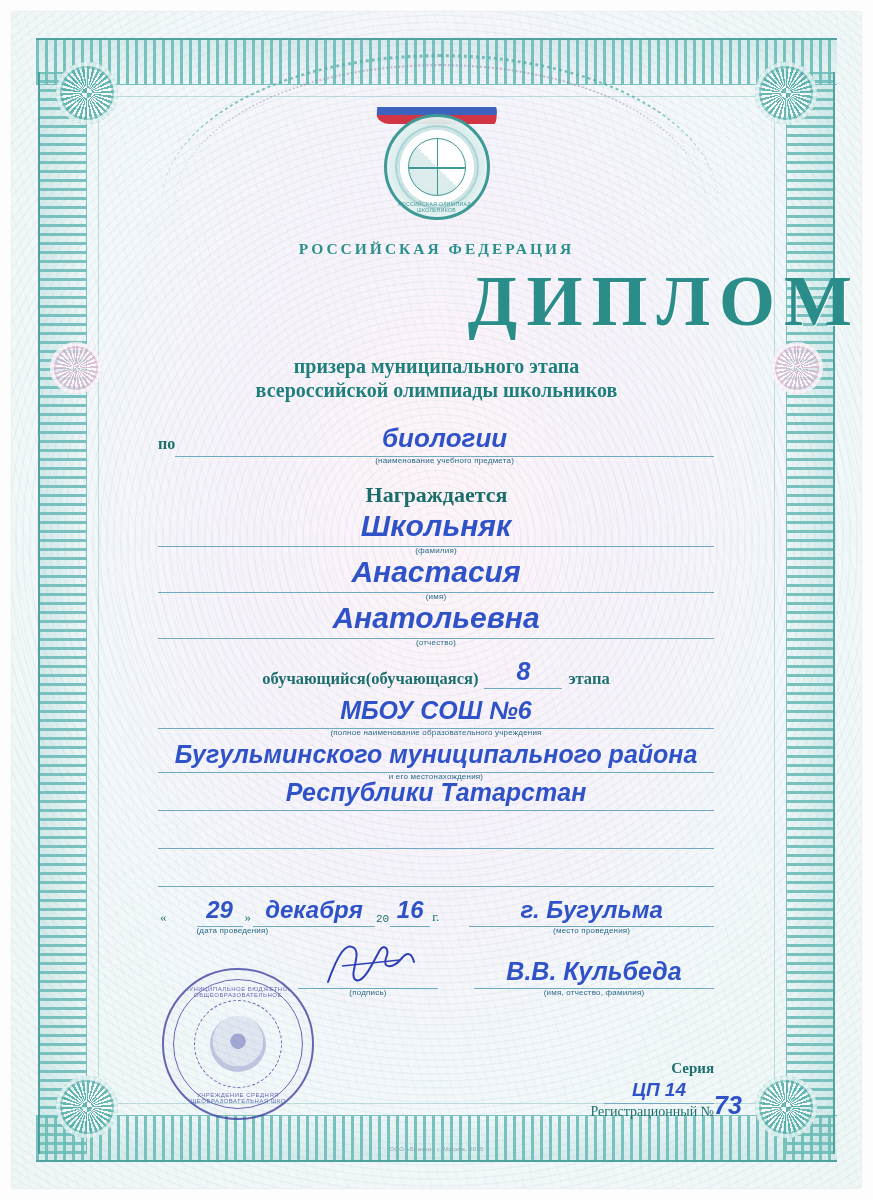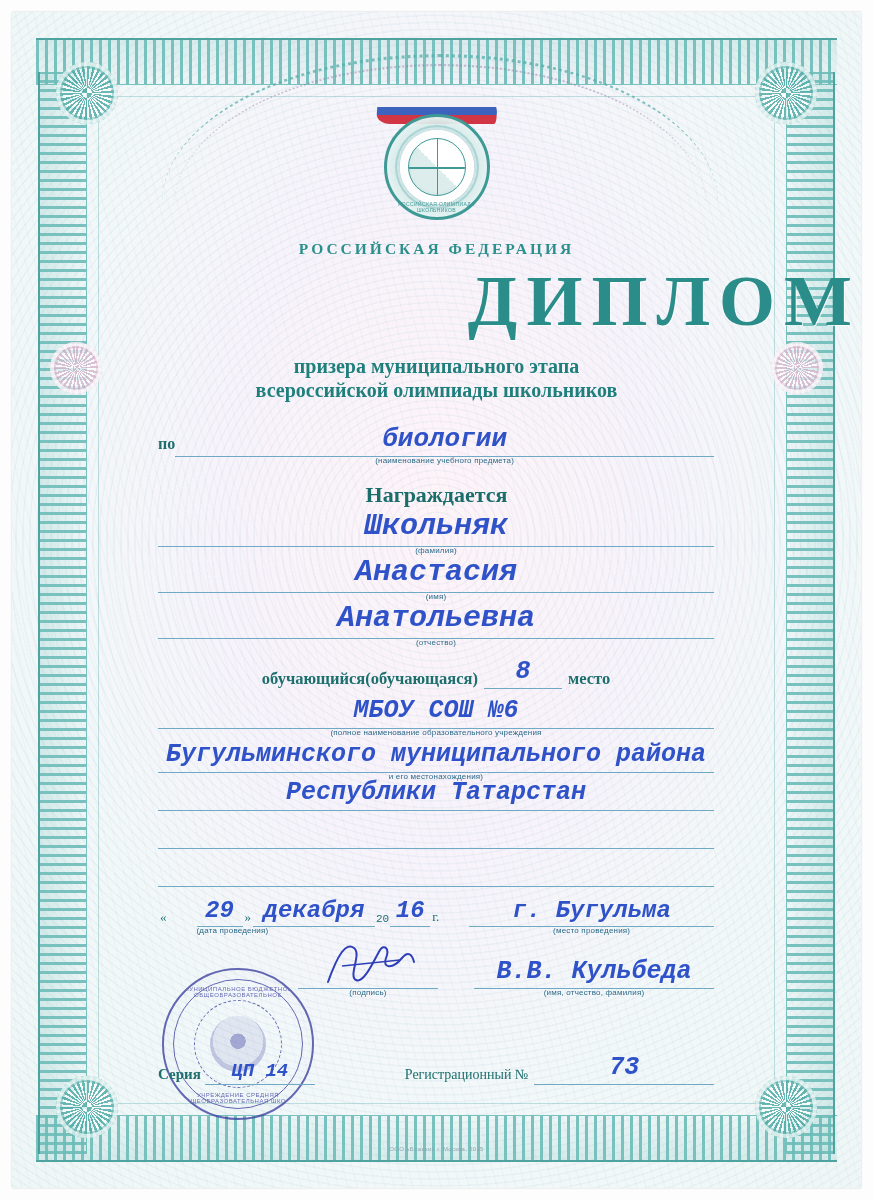--- a/index.html
+++ b/index.html
@@ -250,21 +250,21 @@
     border-bottom: 1px solid #6fa9c4;
     flex: 1;
     height: 24px;
     position: relative;
   }
   .hand {
     position: absolute;
     left: 0; right: 0;
     bottom: 2px;
     text-align: center;
-    font-family: Liberation Mono, monospace;
+    font-family: Liberation Sans, sans-serif;
     font-style: italic;
     font-weight: bold;
     font-size: 26px;
     color: #2f52c8;
     white-space: nowrap;
   }
   .hint {
     position: absolute;
     left: 0; right: 0;
     top: 100%;
@@ -403,21 +403,21 @@
     color: #3b3fa0;
     letter-spacing: .5px;
   }
   .stamp .arc-top { top: 16px; }
   .stamp .arc-bottom { bottom: 14px; }
 
   
   #row-bottom {
     position: absolute;
     left: 146px; top: 1048px; width: 556px;
-    display: flex; align-items: flex-end;
+    display: flex; align-items: flex-end; flex-direction: column;
   }
   #series-label {
     font-family: "Liberation Serif", serif;
     font-weight: bold;
     font-size: 15px;
     color: #1d6f6d;
     padding-bottom: 2px;
   }
   #series-rule {
     width: 110px; height: 24px; border-bottom: 1px solid #6fa9c4;
@@ -514,21 +514,21 @@
         <span class="hand">Анатольевна</span>
         <span class="hint">(отчество)</span>
       </div>
     </div>
 
     <div class="field-row" id="row-class">
       <span class="lbl">обучающийся(обучающаяся)</span>
       <span class="grade-rule">
         <span class="hand">8</span>
       </span>
-      <span class="lbl">место</span>
+      <span class="lbl">этапа</span>
     </div>
 
     <div class="org-line" id="org-1">
       <div class="rule">
         <span class="hand">МБОУ  СОШ  №6</span>
         <span class="hint">(полное наименование образовательного учреждения</span>
       </div>
     </div>
     <div class="org-line" id="org-2">
       <div class="rule">

